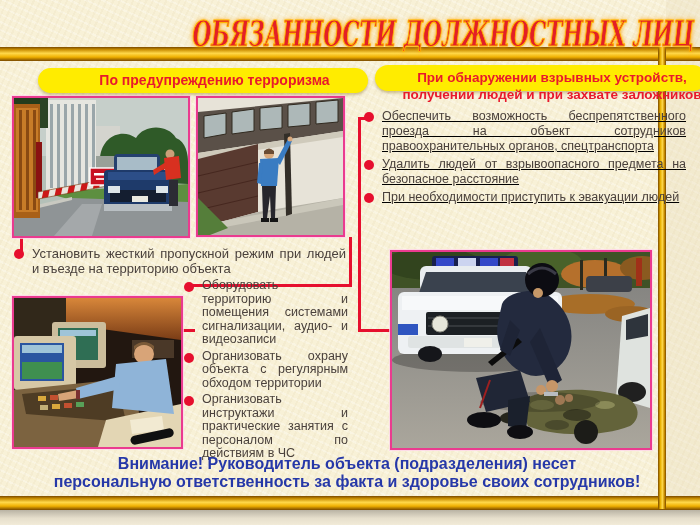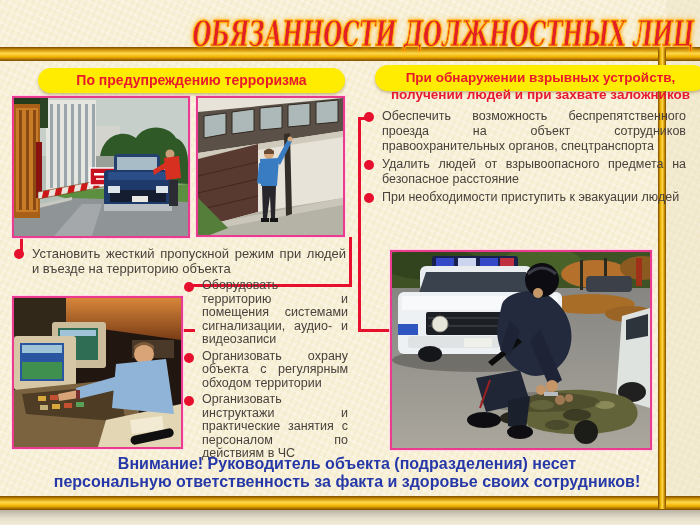--- a/index.html
+++ b/index.html
@@ -26,38 +26,38 @@
     position:absolute;top:15px;right:6px;white-space:nowrap;z-index:5;
     font-family:"DejaVu Serif",serif;font-weight:bold;font-style:italic;
     font-size:35px;color:#e32026;line-height:38px;
     transform:scaleX(.62);transform-origin:right center;
     -webkit-text-stroke:1.1px #ffb400;
     text-shadow:0 0 6px rgba(255,150,0,.85),0 0 2px #ffd700,0 0 10px rgba(255,190,60,.6);
   }
   
   .pill{position:absolute;background:#ffec00;border-radius:14px;z-index:4;
     color:#e8192c;font-weight:bold;text-align:center;
-    box-shadow:0 2px 3px rgba(120,90,0,.35);}
+    box-shadow:0 2px 3px rgba(120,90,0,.35);padding-left:23px;}
   .pill-left{left:38px;top:68px;width:307px;height:25px;font-size:14px;line-height:25px;}
   .pill-right{left:375px;top:65px;width:331px;height:26px;font-size:13.5px;line-height:17px;padding-top:4px;box-sizing:border-box;}
   
   .photo{position:absolute;border:2px solid #ea3b8f;box-shadow:0 0 0 1px rgba(255,214,234,.8);background:#bbb;z-index:3;}
   .photo svg{display:block;width:100%;height:100%;}
   .ph1{left:12px;top:96px;width:174px;height:138px;}
   .ph2{left:196px;top:96px;width:145px;height:137px;}
   .ph3{left:12px;top:296px;width:167px;height:149px;}
   .ph4{left:390px;top:250px;width:258px;height:196px;}
   
   ul.blist{position:absolute;margin:0;padding:0;list-style:none;z-index:4;}
   ul.blist li{display:flex;gap:8px;margin-bottom:3px;}
   .dot{flex:0 0 10px;width:10px;height:10px;border-radius:50%;background:#e60f2e;margin-top:3px;}
   .btxt{color:#4a413c;text-align:justify;text-align-last:left;width:100%;}
   .list-left1{left:14px;top:246px;width:332px;font-size:13px;line-height:15px;}
   .list-mid{left:184px;top:279px;width:164px;font-size:12.5px;line-height:13.5px;}
-  .list-right{left:364px;top:109px;width:322px;font-size:12.5px;line-height:15px;}
+  .list-right{left:364px;top:109px;width:322px;font-size:12.5px;line-height:15px;text-decoration:underline;}
   
   .line{position:absolute;background:#e60f2e;z-index:2;}
   
   .footer{position:absolute;left:40px;right:46px;top:455px;text-align:center;z-index:4;
     color:#2638a8;font-weight:bold;font-size:16px;line-height:17.5px;}
 </style>
 </head>
 <body>
 
 <div class="poster">

